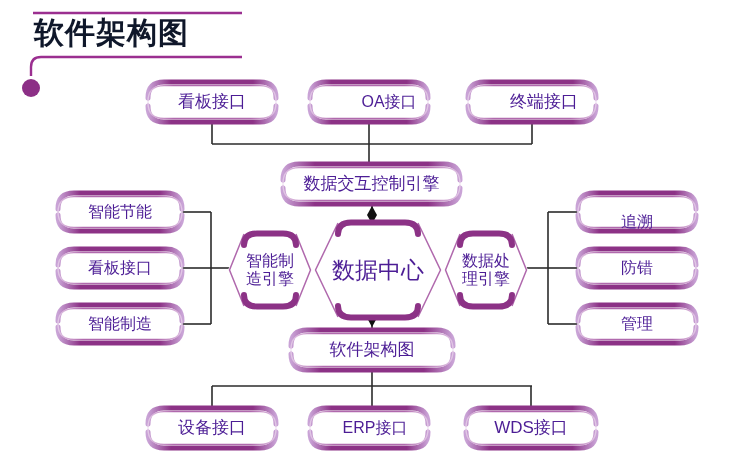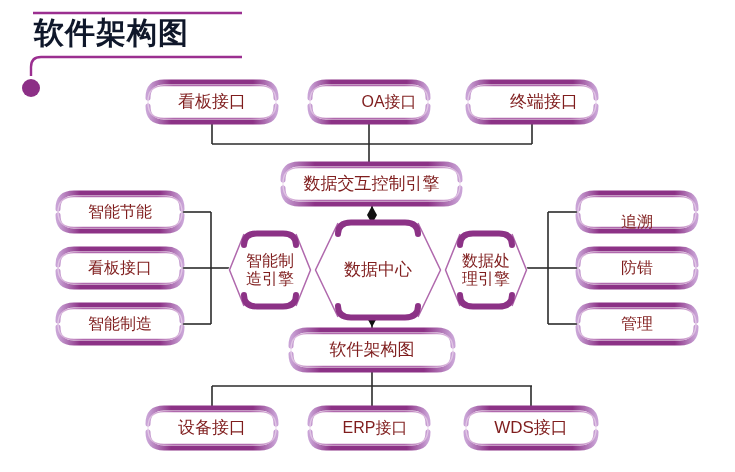--- a/index.html
+++ b/index.html
@@ -36,35 +36,35 @@
   }
 
   
   .node {
     position: absolute;
     box-sizing: border-box;
     display: flex;
     align-items: center;
     justify-content: center;
     text-align: center;
-    color: #7f1d1d;
+    color: #4c1d95;
     font-size: 17px;
     line-height: 1.15;
     white-space: pre-line;
     background: #ffffff;
   }
   .node .node-label {
     position: relative;
     z-index: 3;
     display: block;
   }
   
 
   .node.big {
-    font-size: 17px;
+    font-size: 23px;
     font-weight: normal;
   }
   .node.small {
     font-size: 16px;
   }
 </style>
 </head>
 <body>
 
 <div id="canvas">

